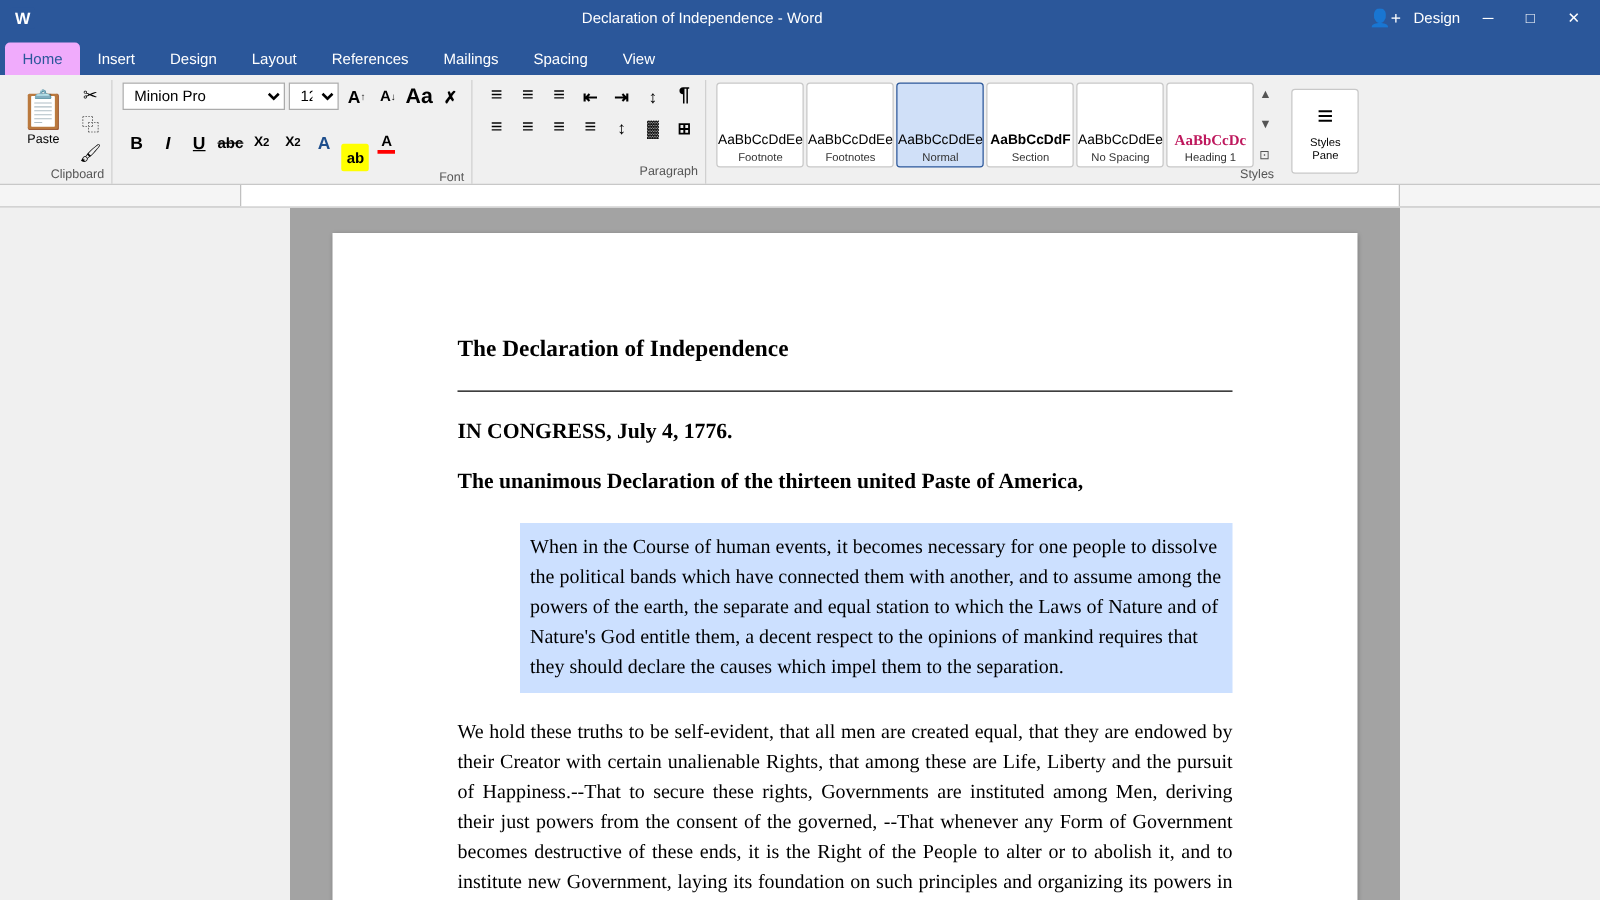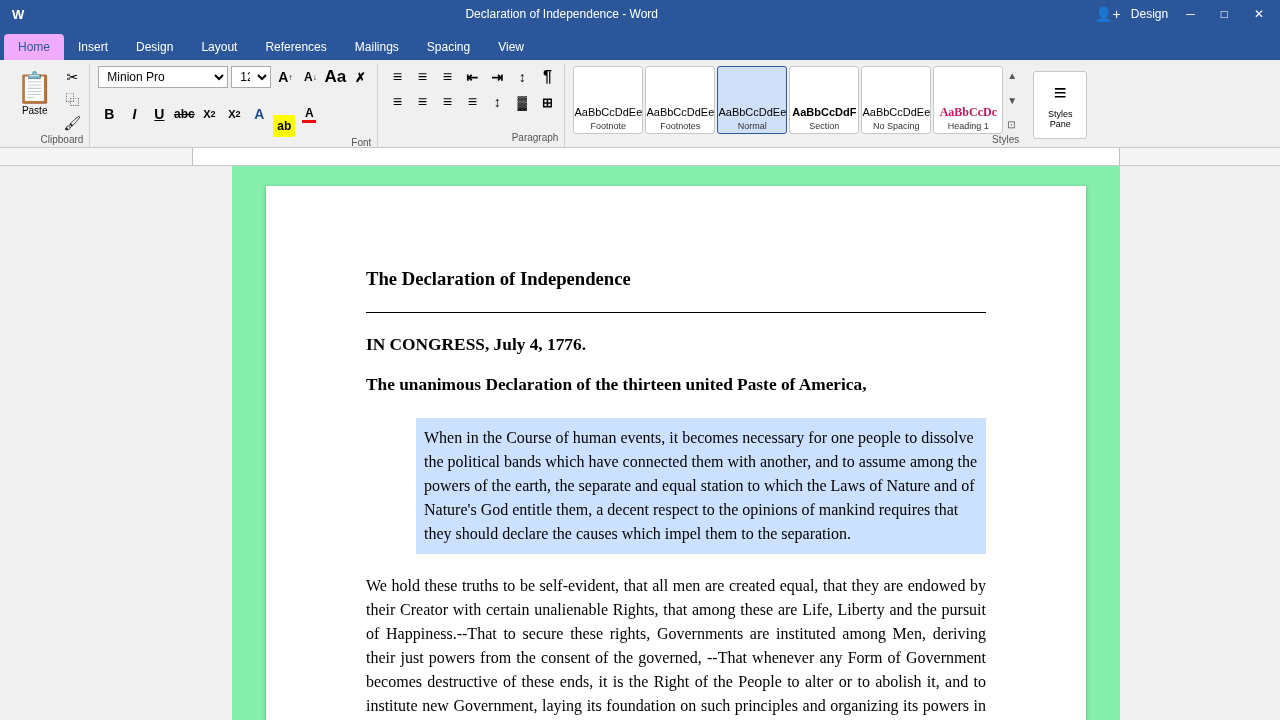--- a/index.html
+++ b/index.html
@@ -225,21 +225,21 @@
       height: 100%;
       background: white;
       border-left: 1px solid #c0c0c0;
       border-right: 1px solid #c0c0c0;
     }
 
     
     #main-area {
       display: flex;
       height: calc(720px - 28px - 32px - 88px - 18px);
-      background: #86efac;
+      background: #a3a3a3;
       overflow: hidden;
       margin-left: 40px;
     }
     #left-margin {
       width: 192px;
       background: #f0f0f0;
       display: flex;
       flex-direction: column;
       align-items: center;
       padding-top: 10px;

